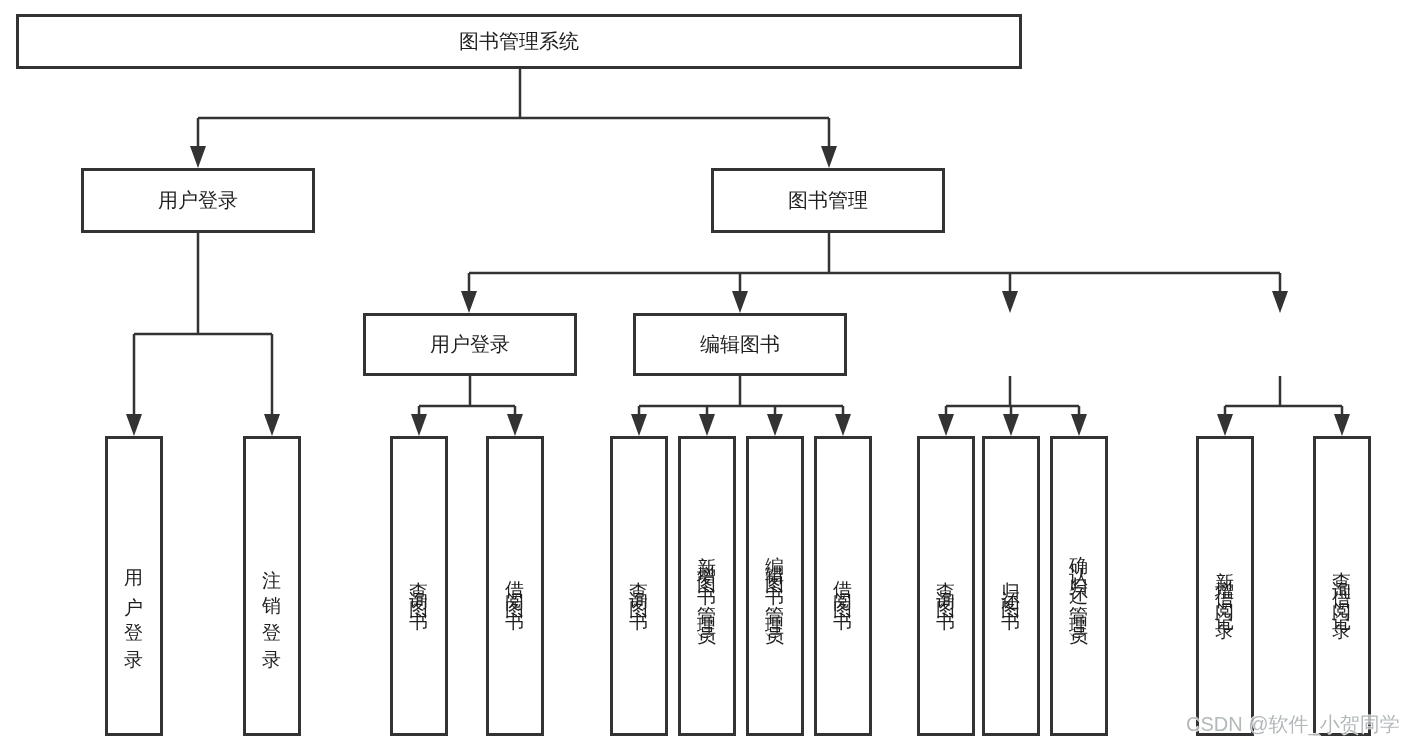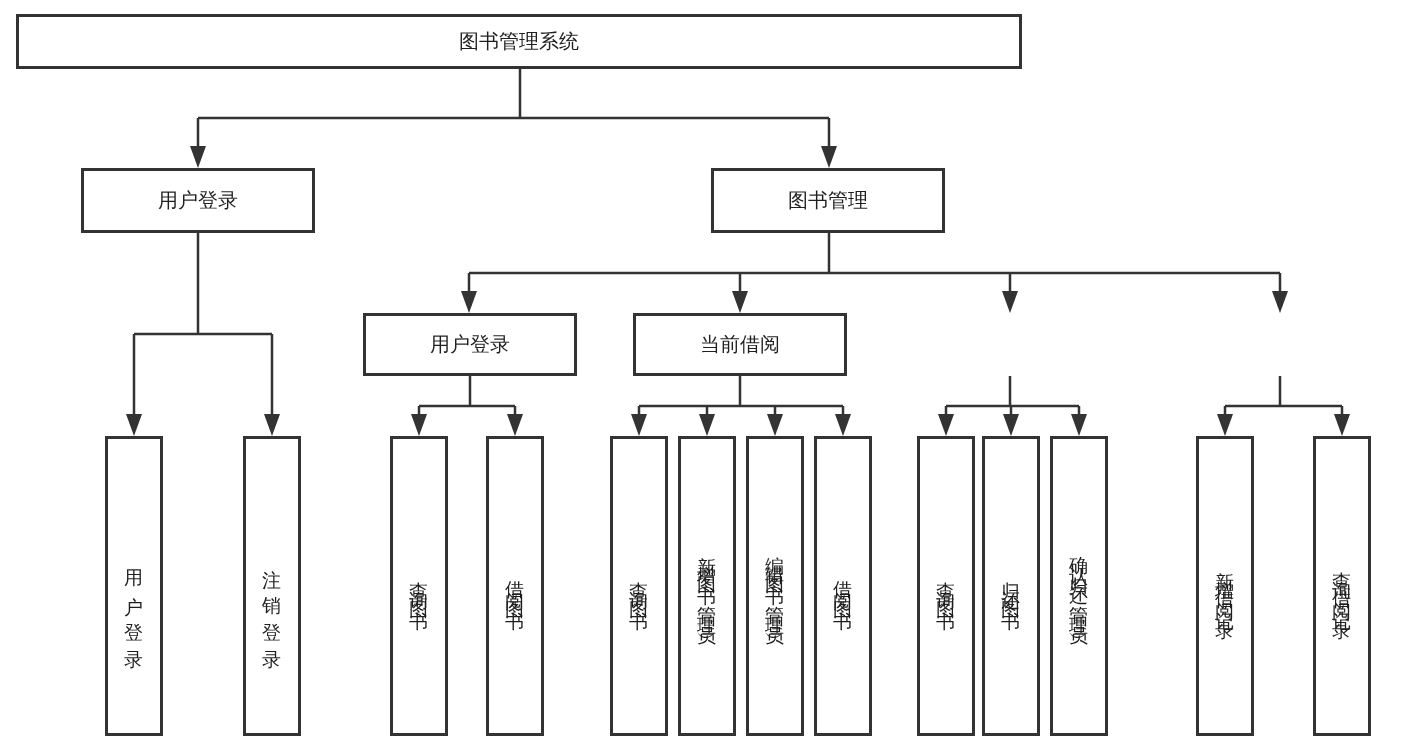--- a/index.html
+++ b/index.html
@@ -90,21 +90,21 @@
     <span>用户登录</span>
   </div>
   <div class="box h-box" style="left:711px;top:168px;width:234px;height:65px">
     <span>图书管理</span>
   </div>
 
   <div class="box h-box" style="left:363px;top:313px;width:214px;height:63px">
     <span>用户登录</span>
   </div>
   <div class="box h-box" style="left:633px;top:313px;width:214px;height:63px">
-    <span>当前借阅</span>
+    <span>编辑图书</span>
   </div>
 
   <div class="box v-box loose" style="left:105px">
     <span class="v-label">用户登录</span>
   </div>
   <div class="box v-box loose" style="left:243px">
     <span class="v-label">注销登录</span>
   </div>
 
   <div class="box v-box" style="left:390px">
@@ -137,13 +137,14 @@
     <span class="v-label">确认归还（管理员）</span>
   </div>
 
   <div class="box v-box" style="left:1196px">
     <span class="v-label">新增借阅记录</span>
   </div>
   <div class="box v-box" style="left:1313px">
     <span class="v-label">查询借阅记录</span>
   </div>
 
+  <div class="watermark">CSDN @软件_小贺同学</div>
 </div>
 
 </body></html>

